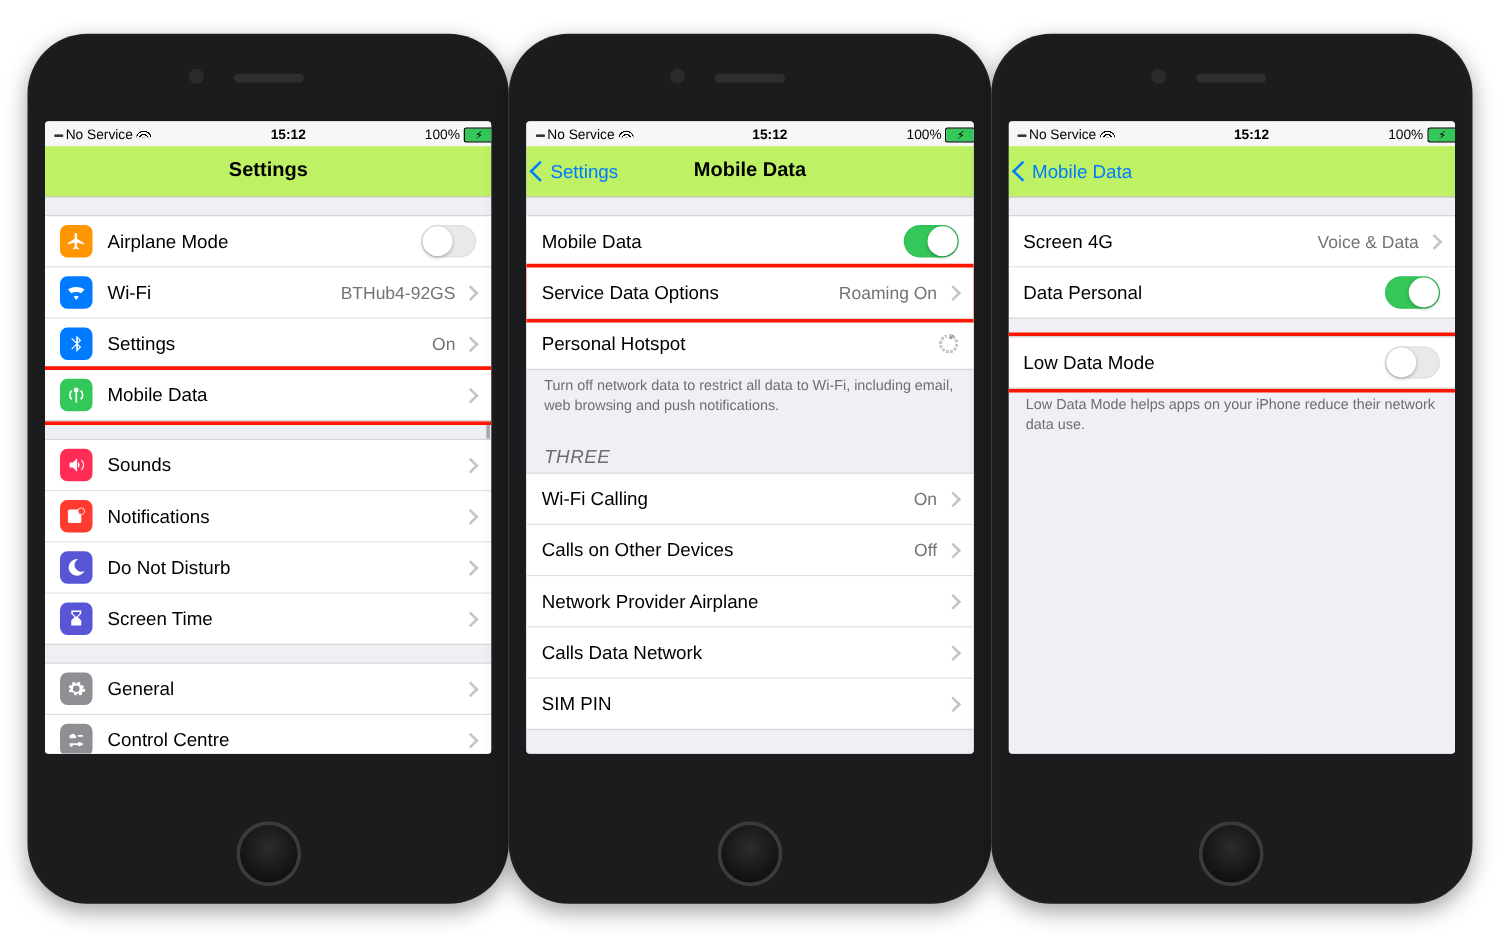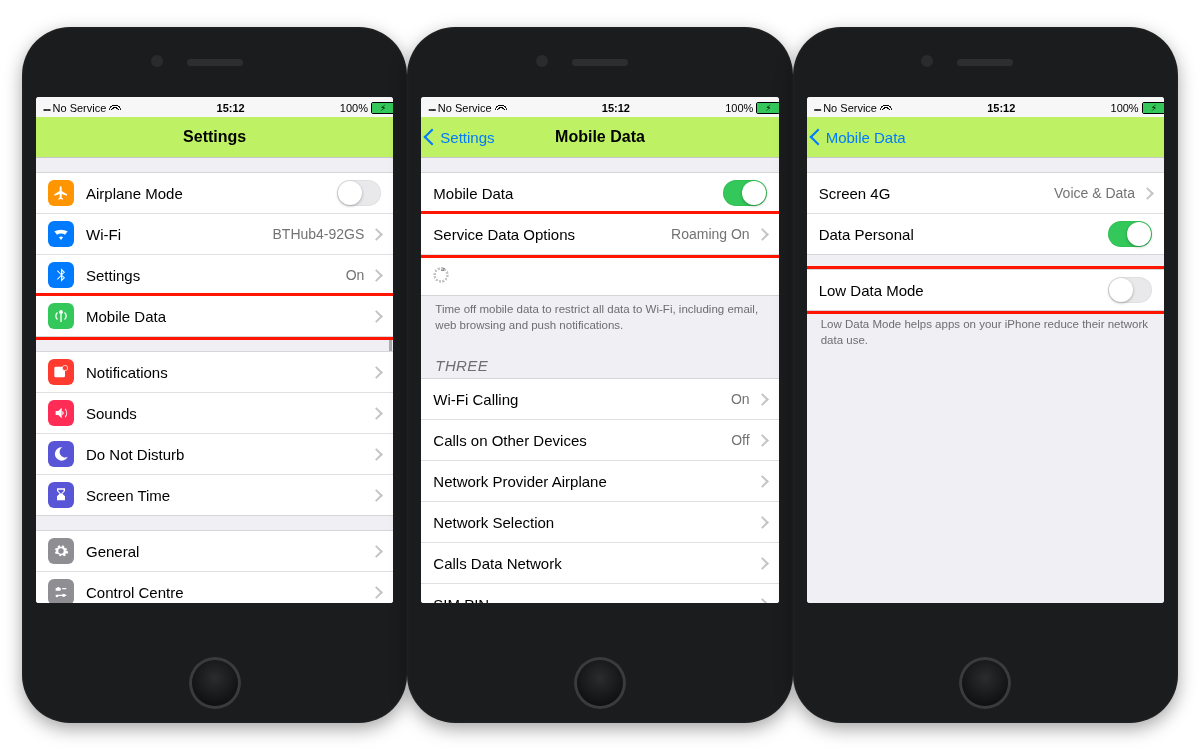--- a/index.html
+++ b/index.html
@@ -285,36 +285,36 @@
                 <path d="M12 3a3 3 0 0 0-1 5.8V21h2V8.8A3 3 0 0 0 12 3zM6 6a8 8 0 0 0 0 12l1.4-1.4a6 6 0 0 1 0-9.2zm12 0l-1.4 1.4a6 6 0 0 1 0 9.2L18 18a8 8 0 0 0 0-12z"></path>
               </svg>
             </span>
           <span class="label">Mobile Data</span>
           <span class="chev"></span>
         </div>
       </div>
 
       <div class="group">
         <div class="row">
+          <span class="icon bg-pink">
+              <svg viewBox="0 0 24 24">
+                <path d="M4 9v6h4l5 5V4L8 9zm12 3a4 4 0 0 0-2-3.5v7A4 4 0 0 0 16 12zm2-7v2a7 7 0 0 1 0 10v2a9 9 0 0 0 0-14z"></path>
+              </svg>
+            </span>
+          <span class="label">Sounds</span>
+          <span class="chev"></span>
+        </div>
+        <div class="row">
           <span class="icon bg-red">
               <svg viewBox="0 0 24 24">
                 <path d="M4 4h12a2 2 0 0 1 2 2v12a2 2 0 0 1-2 2H4a2 2 0 0 1-2-2V6a2 2 0 0 1 2-2z" fill="#fff"></path>
                 <circle cx="18" cy="6" r="4" fill="#ff3b30" stroke="#fff" stroke-width="1"></circle>
               </svg>
             </span>
           <span class="label">Notifications</span>
-          <span class="chev"></span>
-        </div>
-        <div class="row">
-          <span class="icon bg-pink">
-              <svg viewBox="0 0 24 24">
-                <path d="M4 9v6h4l5 5V4L8 9zm12 3a4 4 0 0 0-2-3.5v7A4 4 0 0 0 16 12zm2-7v2a7 7 0 0 1 0 10v2a9 9 0 0 0 0-14z"></path>
-              </svg>
-            </span>
-          <span class="label">Sounds</span>
           <span class="chev"></span>
         </div>
         <div class="row">
           <span class="icon bg-purple">
               <svg viewBox="0 0 24 24">
                 <path d="M14 2a10 10 0 1 0 8 14 8 8 0 0 1-8-14z"></path>
               </svg>
             </span>
           <span class="label">Do Not Disturb</span>
           <span class="chev"></span>
@@ -394,43 +394,40 @@
         <div class="row">
           <span class="label">Mobile Data</span>
           <span class="toggle on"></span>
         </div>
         <div class="row highlight">
           <span class="label">Service Data Options</span>
           <span class="detail">Roaming On</span>
           <span class="chev"></span>
         </div>
         <div class="row">
+          <span class="label">Personal Hotspot</span>
           <span class="spinner"></span>
         </div>
       </div>
-      <div class="footer-text">Time off mobile data to restrict all data to Wi-Fi, including email, web browsing and push notifications.</div>
+      <div class="footer-text">Turn off network data to restrict all data to Wi-Fi, including email, web browsing and push notifications.</div>
 
       <div class="section-header">THREE</div>
       <div class="group" style="margin-top:0;">
         <div class="row">
           <span class="label">Wi-Fi Calling</span>
           <span class="detail">On</span>
           <span class="chev"></span>
         </div>
         <div class="row">
           <span class="label">Calls on Other Devices</span>
           <span class="detail">Off</span>
           <span class="chev"></span>
         </div>
         <div class="row">
           <span class="label">Network Provider Airplane</span>
-          <span class="chev"></span>
-        </div>
-        <div class="row">
-          <span class="label">Network Selection</span>
           <span class="chev"></span>
         </div>
         <div class="row">
           <span class="label">Calls Data Network</span>
           <span class="chev"></span>
         </div>
         <div class="row">
           <span class="label">SIM PIN</span>
           <span class="chev"></span>
         </div>

